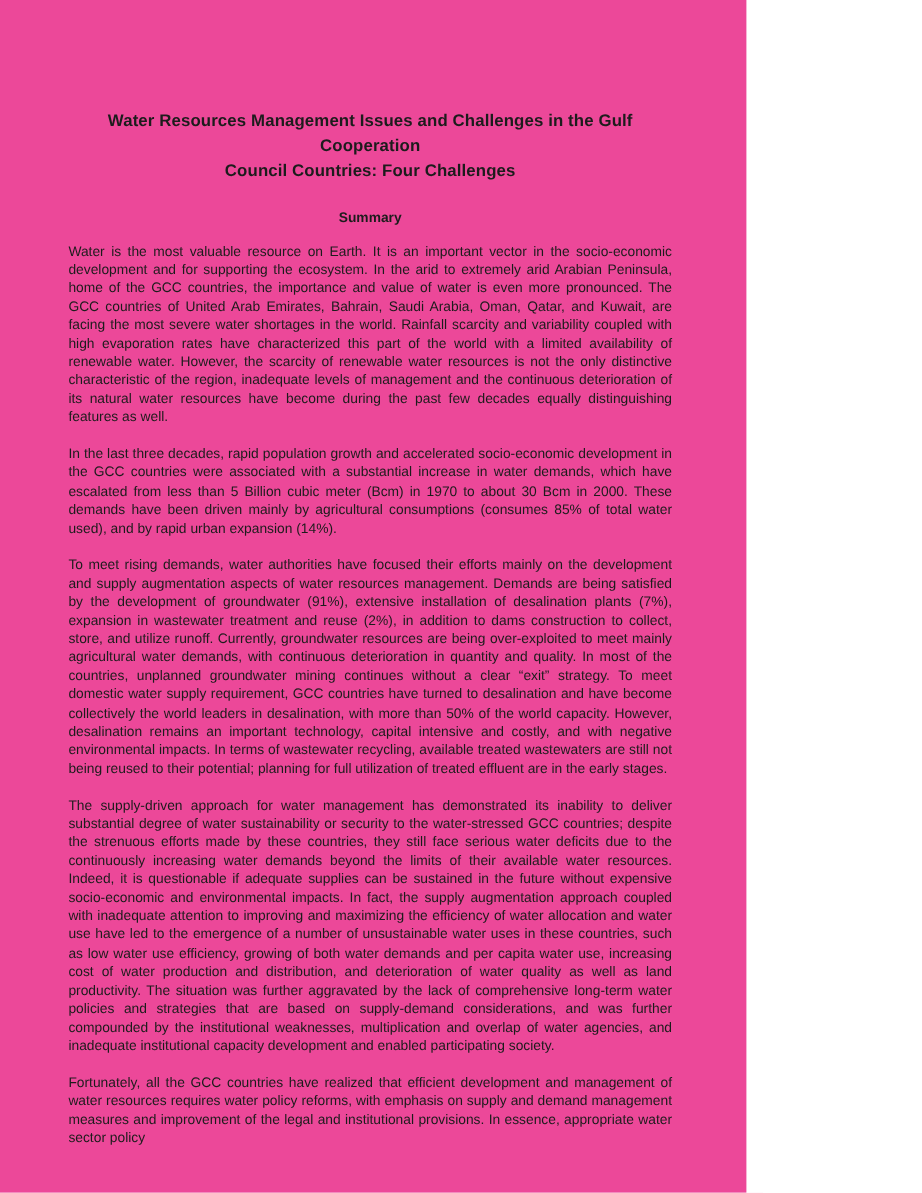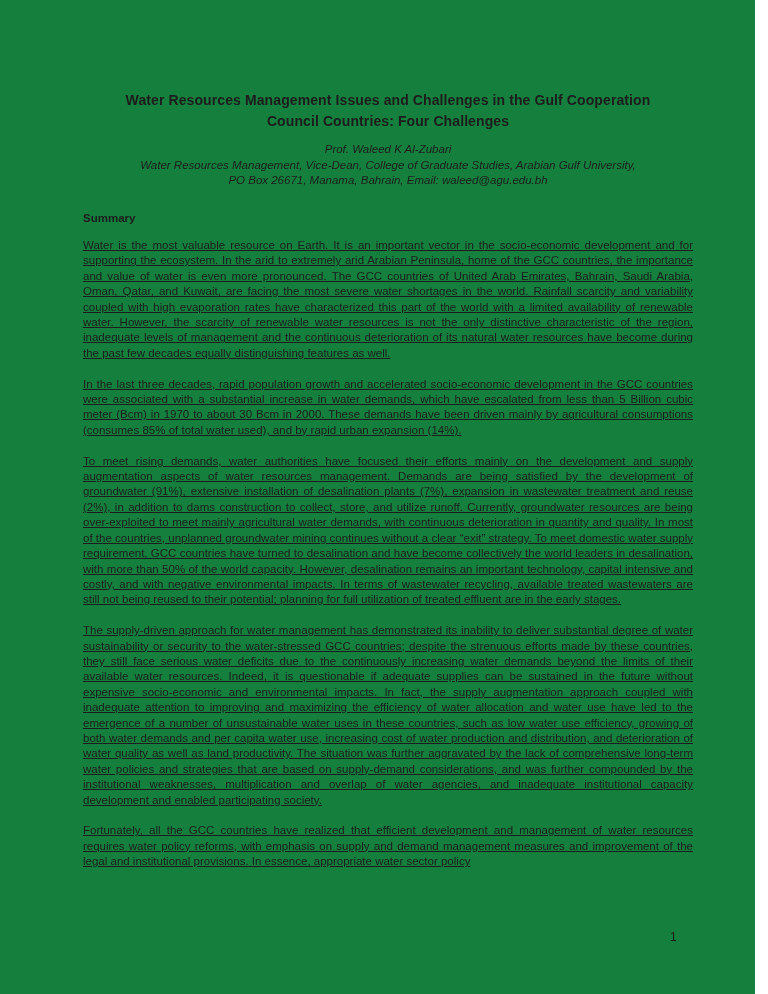--- a/index.html
+++ b/index.html
@@ -8,25 +8,25 @@
     background: #ffffff;
   }
   body {
     width: 768px;
     height: 994px;
     font-family: "Liberation Sans", sans-serif;
     color: #1c1c1c;
   }
   .page {
     position: relative;
-    width: 755px;
+    width: 622px;
     height: 994px;
-    background: #15803d;
+    background: #ec4899;
     box-sizing: border-box;
-    padding: 90px 62px 0 83px;
+    padding: 90px 62px 0 57px;
     overflow: hidden;
   }
   .title {
     font-size: 14px;
     font-weight: bold;
     text-align: center;
     line-height: 21px;
     margin: 0 0 10px 0;
     letter-spacing: 0.1px;
   }
@@ -36,55 +36,49 @@
   .author-block {
     font-style: italic;
     font-size: 11.5px;
     line-height: 15.5px;
     text-align: center;
     margin: 0 0 0 0;
   }
   .section-heading {
     font-size: 11.5px;
     font-weight: bold;
-    text-align: left;
+    text-align: center;
     margin: 22px 0 12px 0;
     line-height: 15.5px;
   }
   .body-para {
     font-size: 11.5px;
     line-height: 15.4px;
     text-align: justify;
     margin: 0 0 15.4px 0;
-    text-decoration: underline;
   }
   .page-number {
     position: absolute;
     left: 670px;
     top: 930px;
     font-size: 12px;
     line-height: 15px;
     color: #1c1c1c;
   }
 </style>
 </head>
 <body>
 
 <div class="page">
 
   <h1 class="title">
     <span class="title-line">Water Resources Management Issues and Challenges in the Gulf Cooperation</span>
     <span class="title-line">Council Countries: Four Challenges</span>
   </h1>
 
-  <div class="author-block">
-    <div>Prof. Waleed K Al-Zubari</div>
-    <div>Water Resources Management, Vice-Dean, College of Graduate Studies, Arabian Gulf University,</div>
-    <div>PO Box 26671, Manama, Bahrain, Email: waleed@agu.edu.bh</div>
-  </div>
 
   <h2 class="section-heading">Summary</h2>
 
   <p class="body-para">Water is the most valuable resource on Earth. It is an important vector in the socio-economic development and for supporting the ecosystem. In the arid to extremely arid Arabian Peninsula, home of the GCC countries, the importance and value of water is even more pronounced. The GCC countries of United Arab Emirates, Bahrain, Saudi Arabia, Oman, Qatar, and Kuwait, are facing the most severe water shortages in the world. Rainfall scarcity and variability coupled with high evaporation rates have characterized this part of the world with a limited availability of renewable water. However, the scarcity of renewable water resources is not the only distinctive characteristic of the region, inadequate levels of management and the continuous deterioration of its natural water resources have become during the past few decades equally distinguishing features as well.</p>
 
   <p class="body-para">In the last three decades, rapid population growth and accelerated socio-economic development in the GCC countries were associated with a substantial increase in water demands, which have escalated from less than 5 Billion cubic meter (Bcm) in 1970 to about 30 Bcm in 2000. These demands have been driven mainly by agricultural consumptions (consumes 85% of total water used), and by rapid urban expansion (14%).</p>
 
   <p class="body-para">To meet rising demands, water authorities have focused their efforts mainly on the development and supply augmentation aspects of water resources management. Demands are being satisfied by the development of groundwater (91%), extensive installation of desalination plants (7%), expansion in wastewater treatment and reuse (2%), in addition to dams construction to collect, store, and utilize runoff. Currently, groundwater resources are being over-exploited to meet mainly agricultural water demands, with continuous deterioration in quantity and quality. In most of the countries, unplanned groundwater mining continues without a clear “exit” strategy. To meet domestic water supply requirement, GCC countries have turned to desalination and have become collectively the world leaders in desalination, with more than 50% of the world capacity. However, desalination remains an important technology, capital intensive and costly, and with negative environmental impacts. In terms of wastewater recycling, available treated wastewaters are still not being reused to their potential; planning for full utilization of treated effluent are in the early stages.</p>
 
   <p class="body-para">The supply-driven approach for water management has demonstrated its inability to deliver substantial degree of water sustainability or security to the water-stressed GCC countries; despite the strenuous efforts made by these countries, they still face serious water deficits due to the continuously increasing water demands beyond the limits of their available water resources. Indeed, it is questionable if adequate supplies can be sustained in the future without expensive socio-economic and environmental impacts. In fact, the supply augmentation approach coupled with inadequate attention to improving and maximizing the efficiency of water allocation and water use have led to the emergence of a number of unsustainable water uses in these countries, such as low water use efficiency, growing of both water demands and per capita water use, increasing cost of water production and distribution, and deterioration of water quality as well as land productivity. The situation was further aggravated by the lack of comprehensive long-term water policies and strategies that are based on supply-demand considerations, and was further compounded by the institutional weaknesses, multiplication and overlap of water agencies, and inadequate institutional capacity development and enabled participating society.</p>

